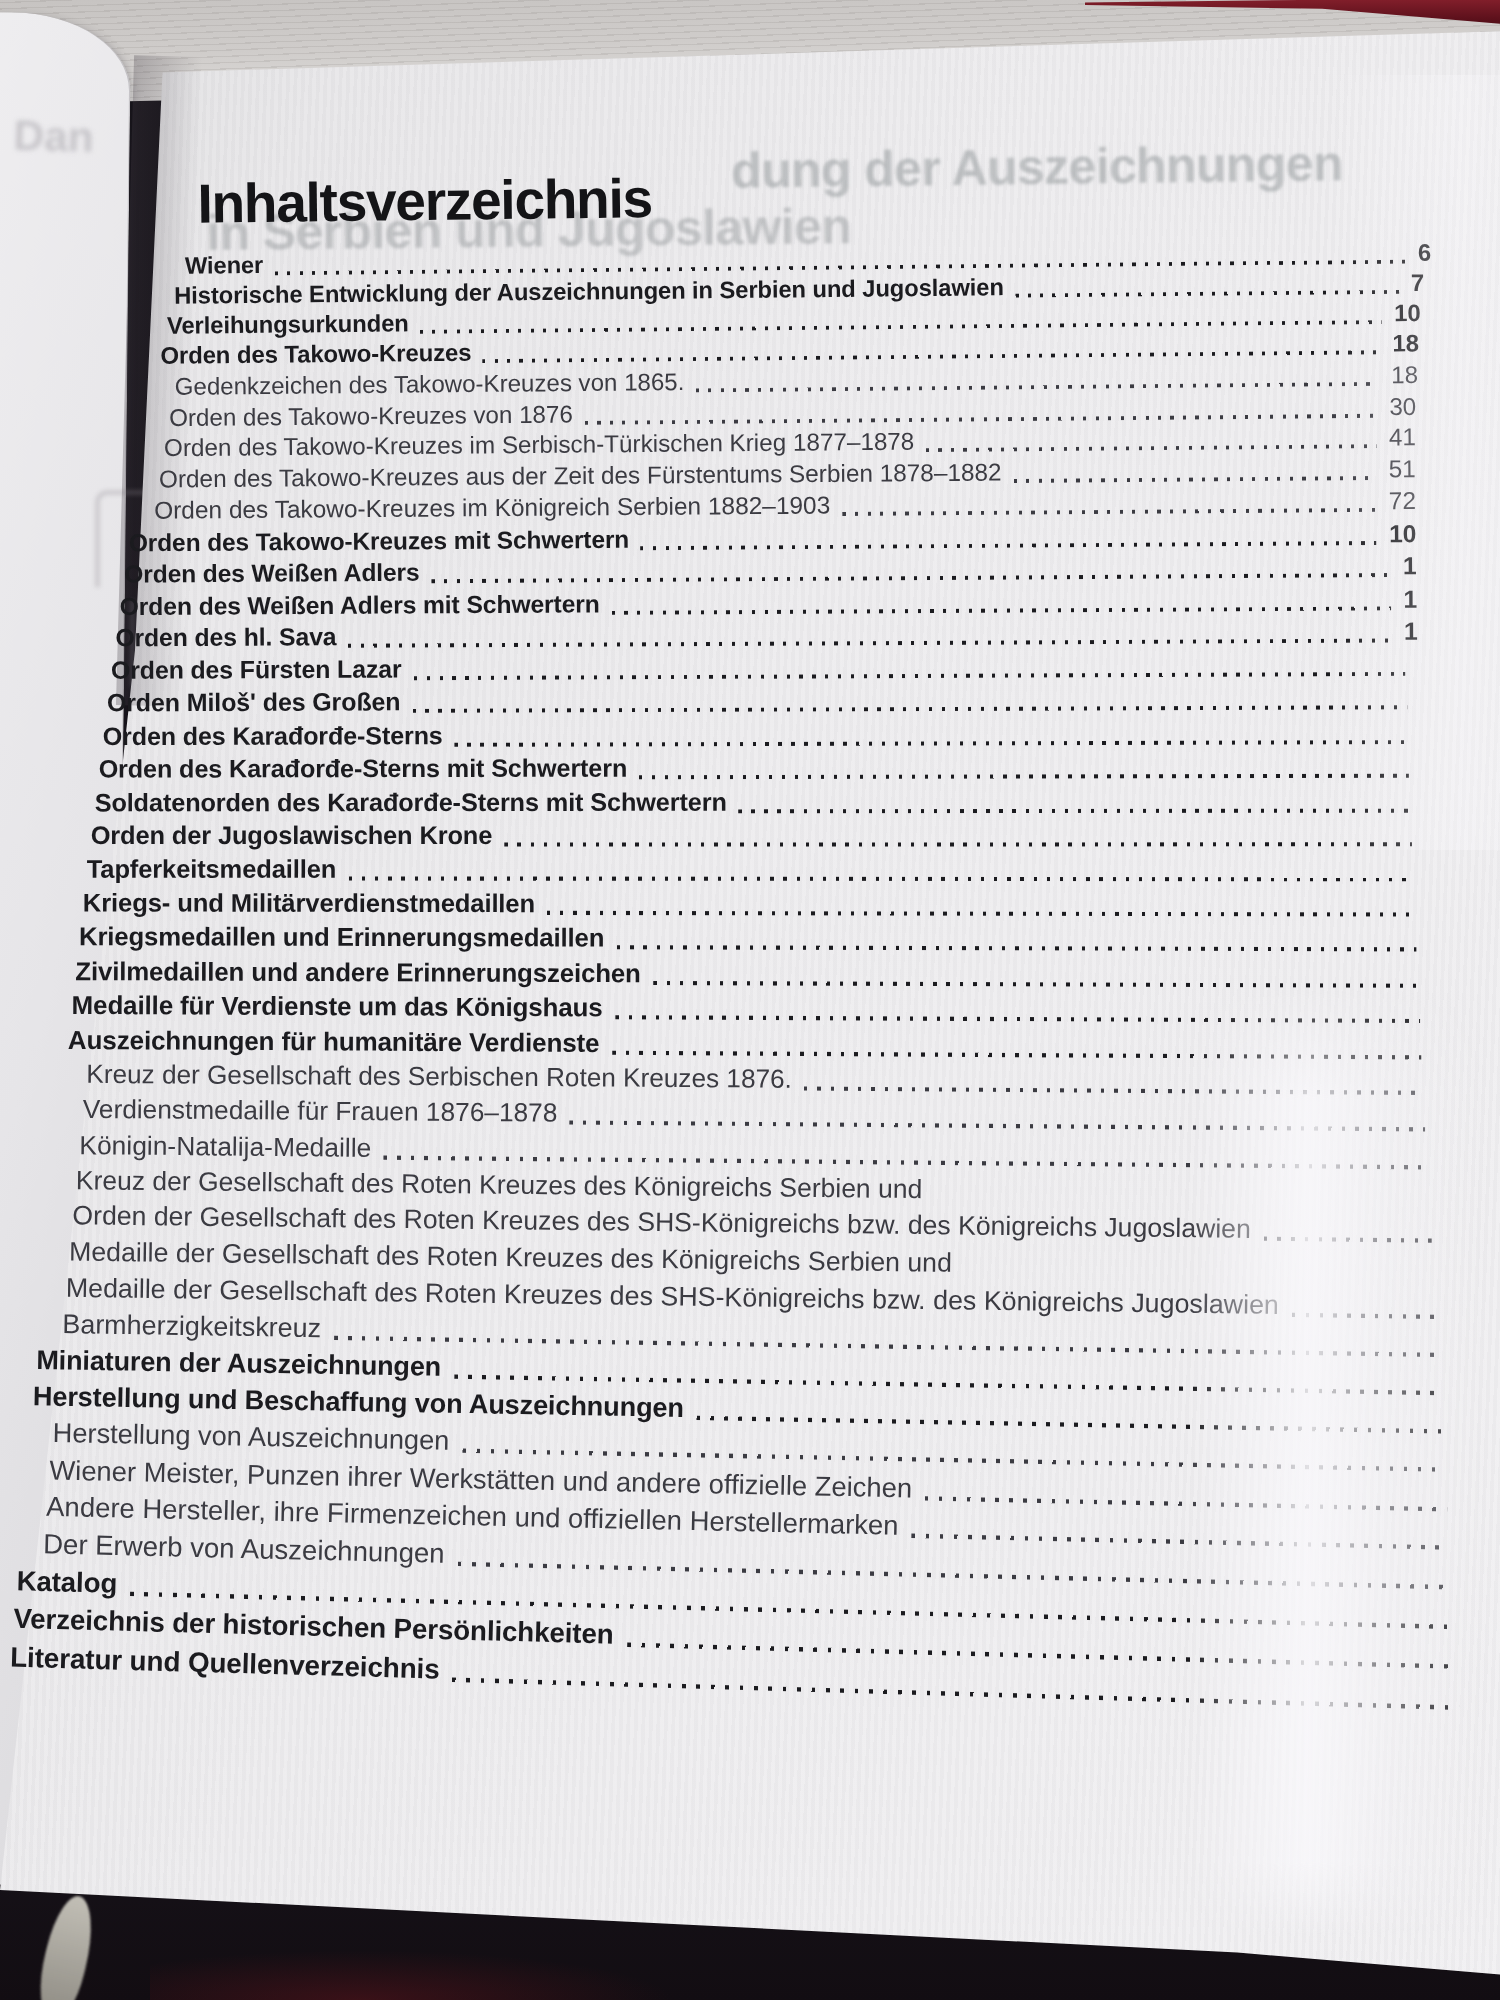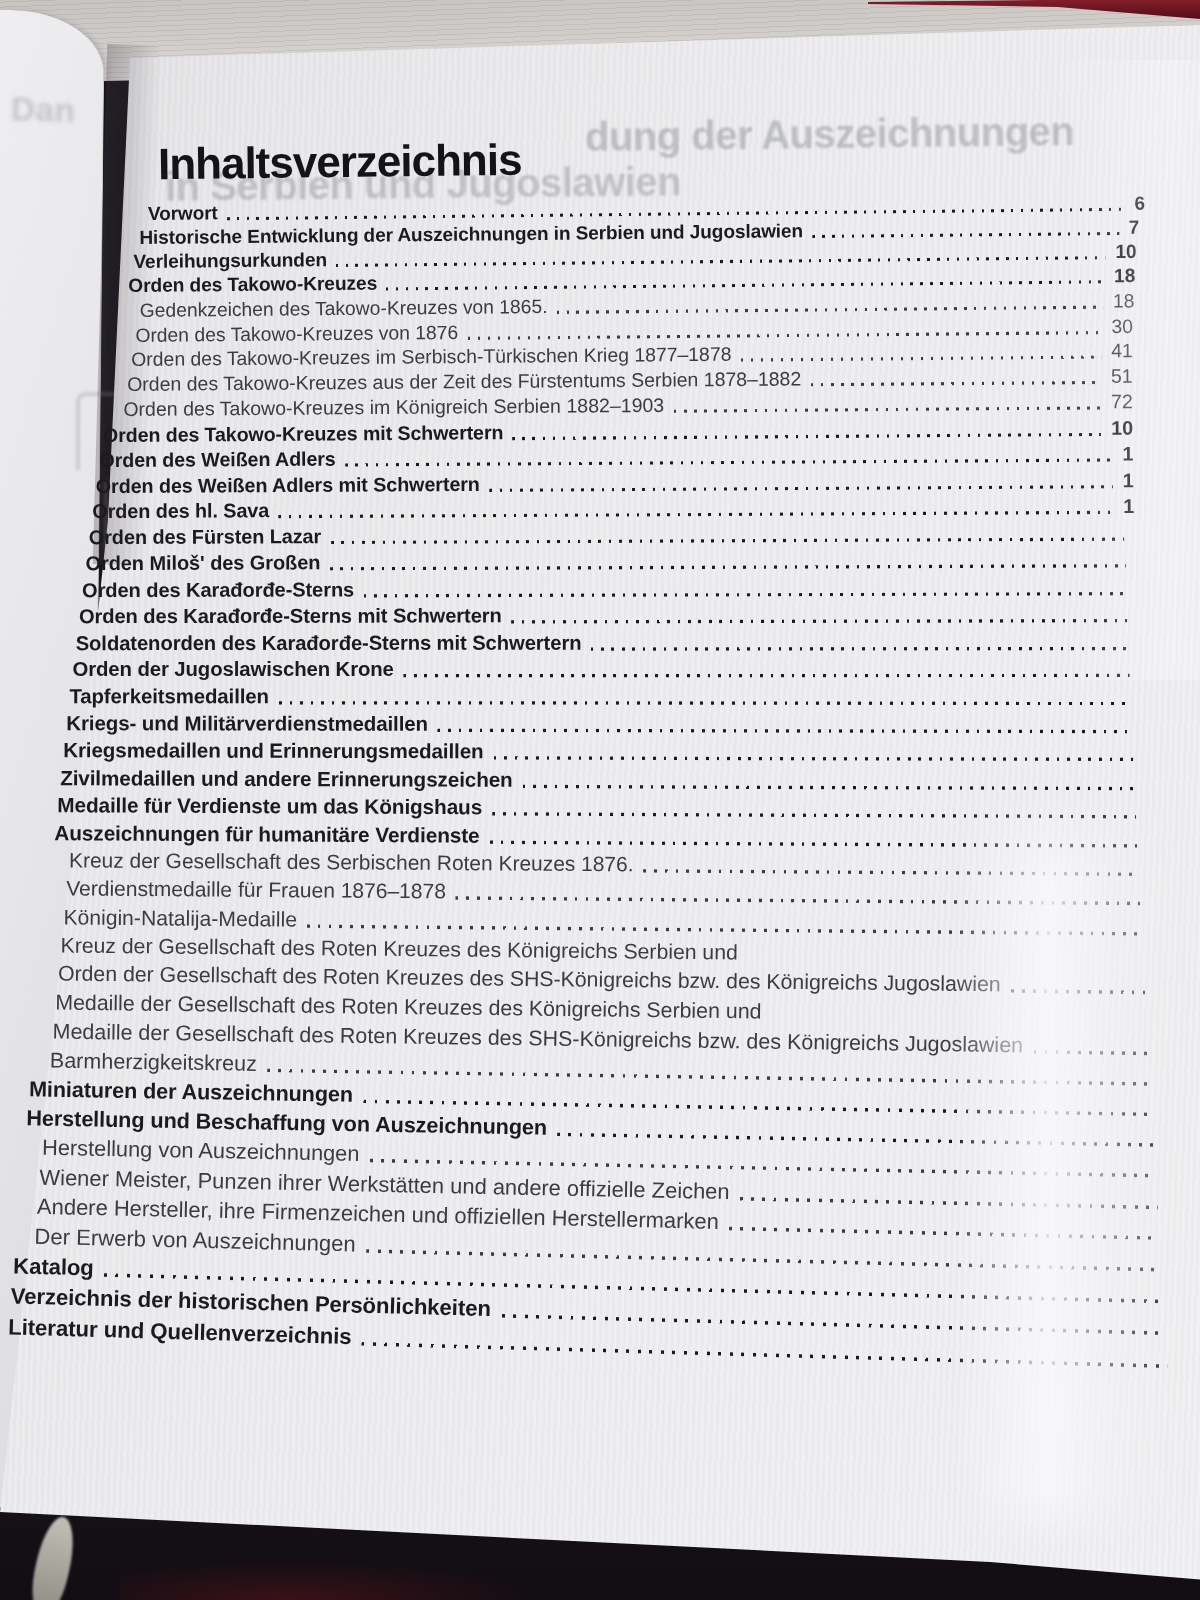--- a/index.html
+++ b/index.html
@@ -138,21 +138,21 @@
 
 <div class="main-page"></div>
 <div class="gutter-shadow"></div>
 
 <div class="ghost-h1">dung der Auszeichnungen</div>
 <div class="ghost-h2">in Serbien und Jugoslawien</div>
 <h1 class="page-heading">Inhaltsverzeichnis</h1>
 
 <div class="toc">
     <div class="toc-row bold" style="transform: translateX(18px) rotate(-0.6deg) scale(1); margin-bottom: 0px;">
-    <span class="toc-label">Vorwort</span>
+    <span class="toc-label">Wiener</span>
     <span class="toc-leader"></span>
     <span class="toc-page">6</span>
   </div>
     <div class="toc-row bold" style="transform: translateX(9.4px) rotate(-0.59deg) scale(1.003); margin-bottom: 0.2px;">
     <span class="toc-label">Historische Entwicklung der Auszeichnungen in Serbien und Jugoslawien</span>
     <span class="toc-leader"></span>
     <span class="toc-page">7</span>
   </div>
     <div class="toc-row bold" style="transform: translateX(3.5px) rotate(-0.58deg) scale(1.006); margin-bottom: 0.3px;">
     <span class="toc-label">Verleihungsurkunden</span>

